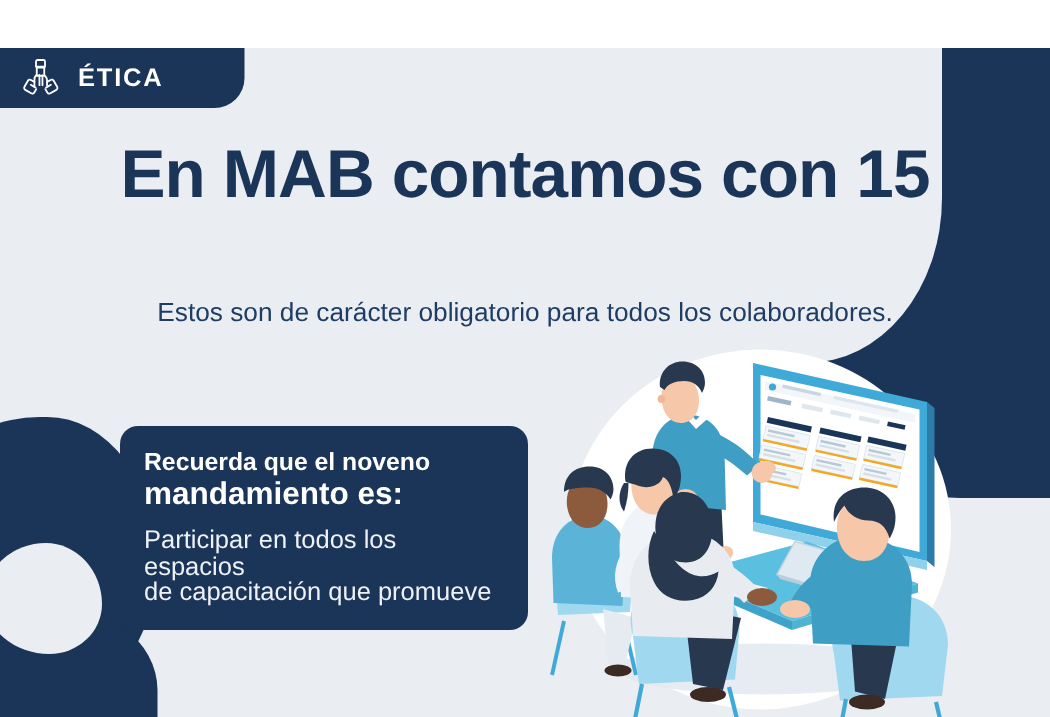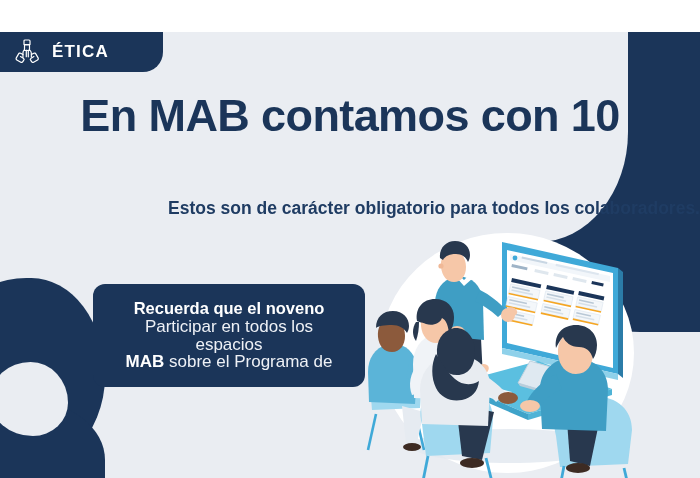--- a/index.html
+++ b/index.html
@@ -110,44 +110,44 @@
     font-size: 45px;
     font-weight: bold;
     line-height: 47px;
     letter-spacing: -0.6px;
     white-space: nowrap;
   }
   .subheadline {
     position: absolute;
     left: 0; top: 166px;
     width: 700px;
-    text-align: right;
+    text-align: center;
     color: #1f3c63;
     font-size: 17.5px;
-    font-weight: bold;
+    font-weight: normal;
     z-index: 12;
   }
   
   .illustration {
     position: absolute;
     left: 360px; top: 196px;
     width: 330px; height: 250px;
     z-index: 6;
   }
   
   .quote-card {
     position: absolute;
-    left: 93px; top: 252px;
+    left: 80px; top: 252px;
     width: 272px;
     background: #1b3559;
     border-radius: 12px;
     padding: 14px 16px 16px 16px;
     box-sizing: border-box;
     z-index: 14;
-    text-align: center;
+    text-align: left;
   }
   .quote-kicker {
     color: #ffffff;
     font-size: 16.5px;
     font-weight: bold;
     line-height: 20px;
     white-space: nowrap;
   }
   .quote-kicker-2 {
     color: #ffffff;
@@ -205,21 +205,21 @@
         <path d="M17.9 33.2 l-4.6 -2.6 a3 3 0 0 0 -4.1 1.1 l-4.6 8 a3 3 0 0 0 1.1 4.1 l7.9 4.6 a3 3 0 0 0 4.1 -1.1 l2.6 -4.5"></path>
         <path d="M34.9 33.2 l4.6 -2.6 a3 3 0 0 1 4.1 1.1 l4.6 8 a3 3 0 0 1 -1.1 4.1 l-7.9 4.6 a3 3 0 0 1 -4.1 -1.1 l-2.6 -4.5"></path>
         <path d="M19.4 40.8 l-6.4 -3.7"></path>
         <path d="M33.4 40.8 l6.4 -3.7"></path>
       </g>
     </svg>
     <span class="header-label">ÉTICA</span>
   </div>
 
   <div class="headline">
-    <div class="headline-line">En MAB contamos con 10</div>
+    <div class="headline-line">En MAB contamos con 15</div>
   </div>
   <div class="subheadline">Estos son de carácter obligatorio para todos los colaboradores.</div>
 
   <svg class="illustration" viewBox="0 0 330 250">
 
     <ellipse cx="147" cy="125" rx="127" ry="120" fill="#ffffff"></ellipse>
 
     <ellipse cx="150" cy="218" rx="98" ry="17" fill="#e3e9f0" opacity="0.85"></ellipse>
 
     <g>
@@ -397,22 +397,23 @@
       <ellipse cx="170" cy="178" rx="10" ry="6" fill="#f6c7a8"></ellipse>
 
       <path d="M214 102 c-11 3 -17 12 -16 24 c1 12 8 20 18 20 c11 0 17 -9 17 -21 c0 -13 -8 -23 -19 -23 z" fill="#f6c7a8"></path>
 
       <path d="M196 120 c-2 -14 7 -23 20 -23 c13 0 21 9 21 20 c0 6 -2 11 -4 14 c-2 -8 -7 -12 -14 -12 c-8 0 -14 -5 -16 -10 c-3 3 -5 7 -7 11 z" fill="#28384e"></path>
     </g>
   </svg>
 
   <div class="quote-card">
     <div class="quote-kicker">Recuerda que el noveno</div>
+    <div class="quote-kicker-2">mandamiento es:</div>
     <div class="quote-body">
       <div>Participar en todos los espacios</div>
-      <div><b>MAB</b><span> sobre el Programa de</span></div>
+      <div>de capacitación que promueve</div>
     </div>
   </div>
 
   <div class="chip-left"></div>
   <div class="chip-right"></div>
 
 </div>
 
 </body></html>

